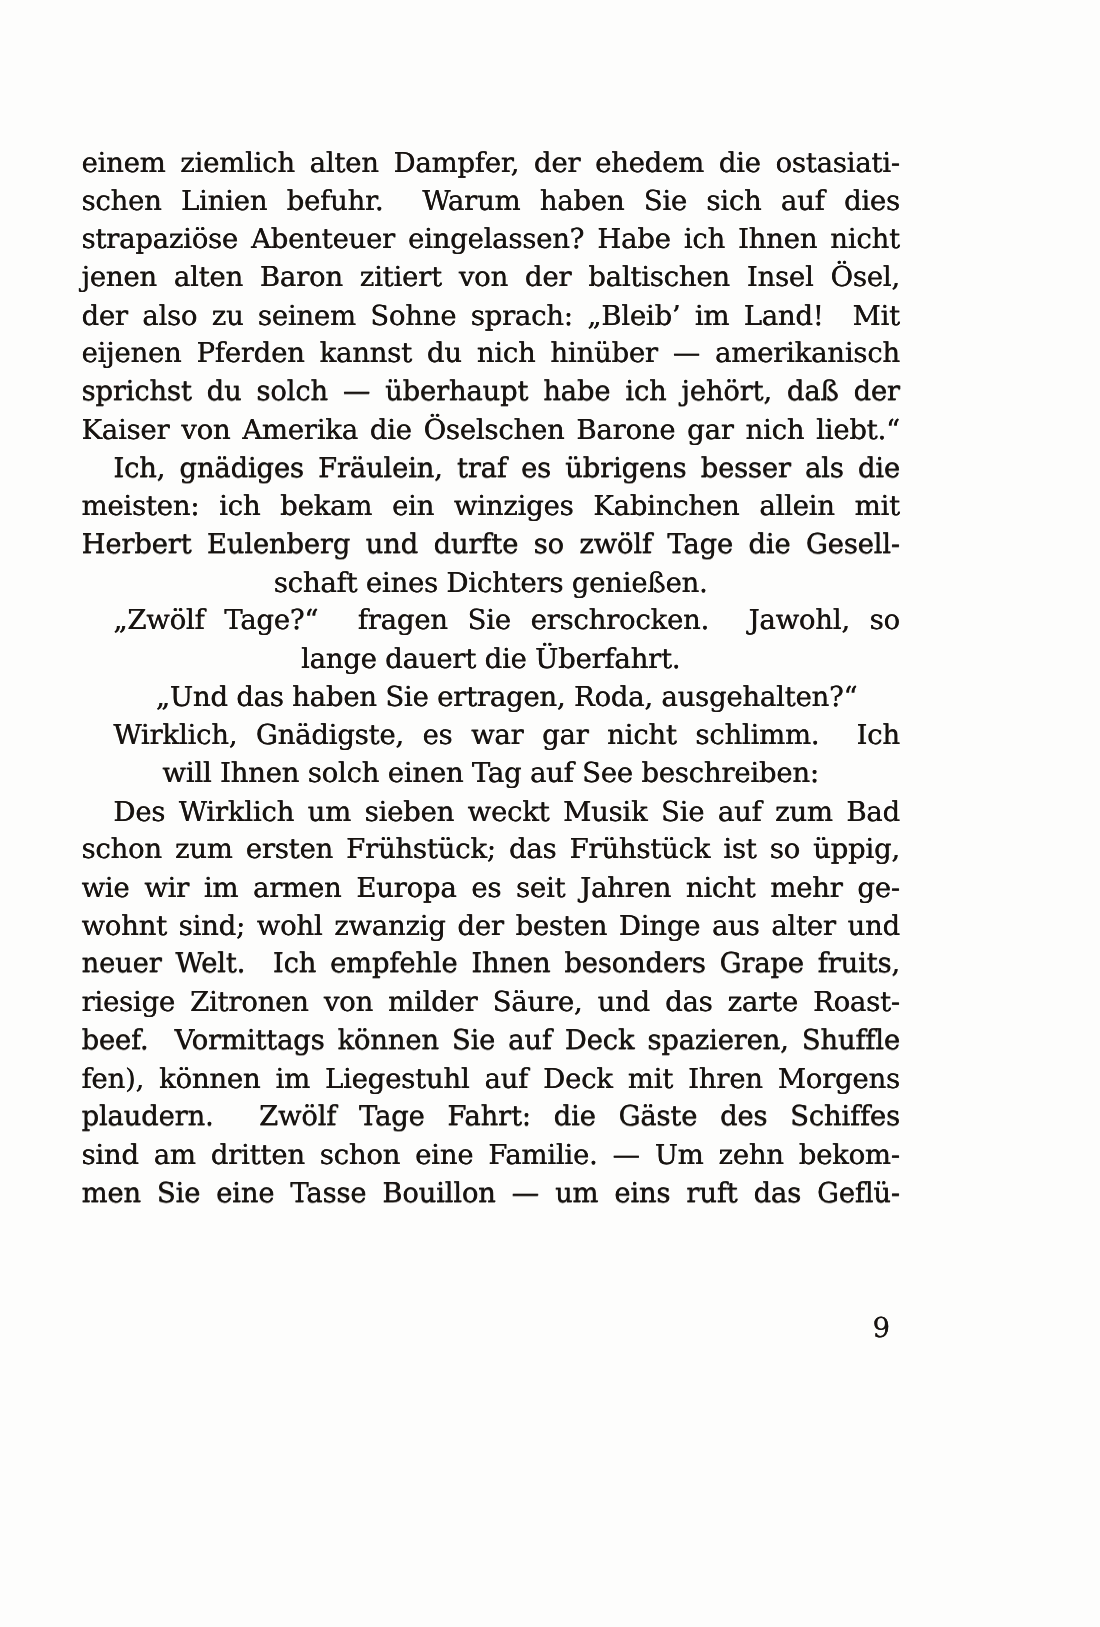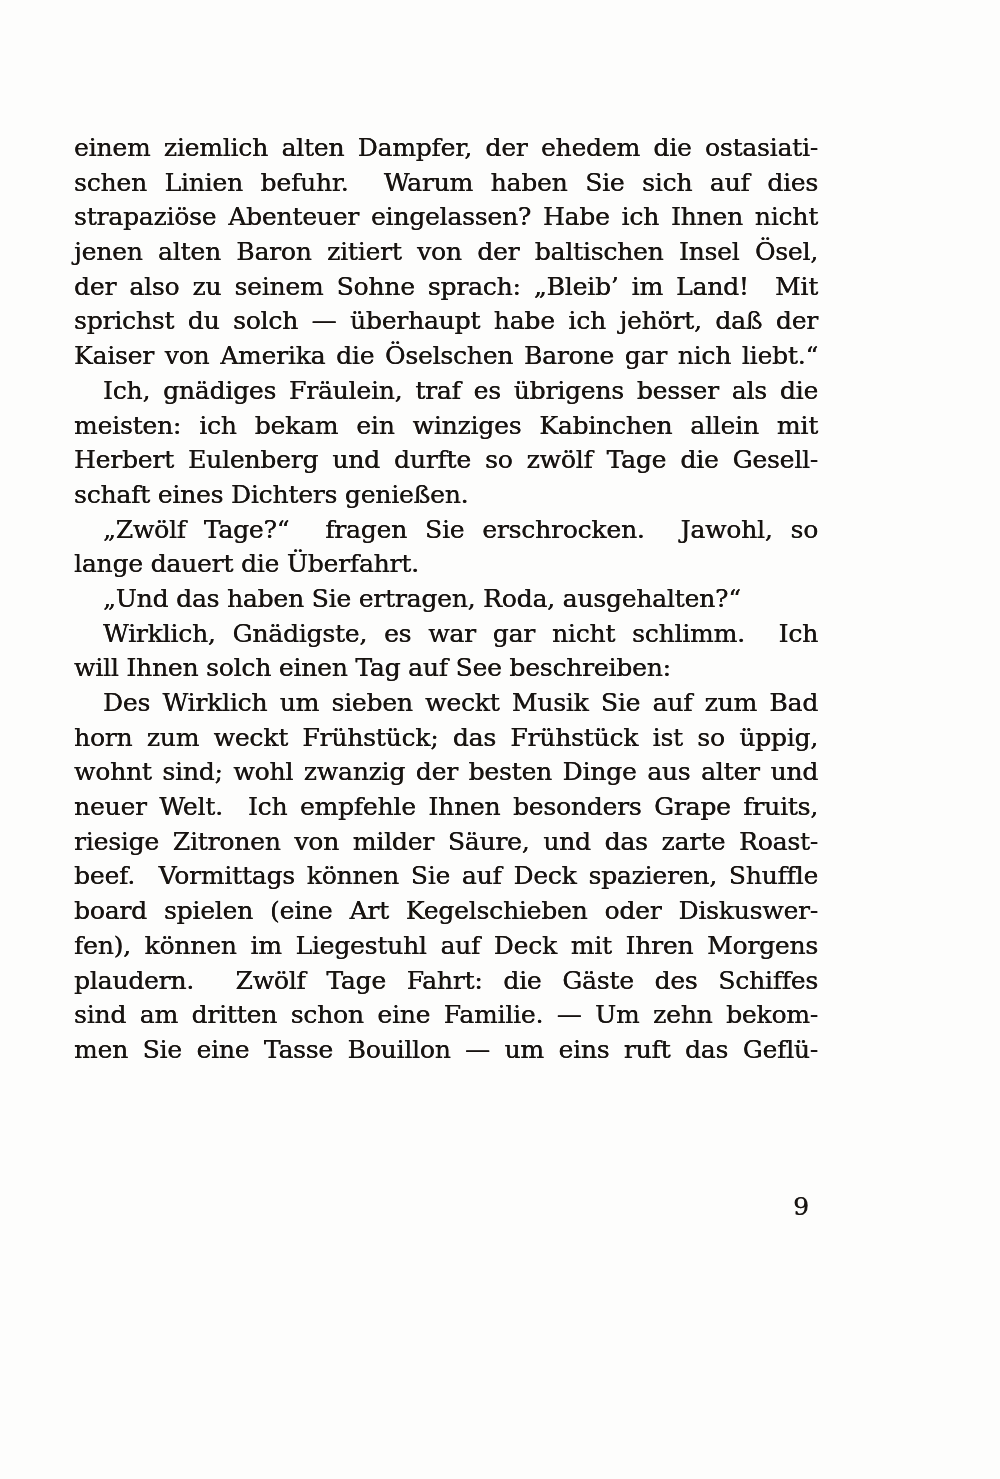--- a/index.html
+++ b/index.html
@@ -21,21 +21,21 @@
     left: 74px;
     top: 131px;
     width: 744px;
   }
   .line {
     font-size: 25px;
     line-height: 34.7px;
     height: 34.7px;
     letter-spacing: -0.2px;
     white-space: normal;
-    text-align: left;
+    text-align: center;
     
     text-shadow: 0.35px 0 0 rgba(23, 19, 16, 0.85), 0 0.25px 0 rgba(23, 19, 16, 0.45);
   }
   .line.justify {
     text-align: justify;
     text-align-last: justify;
   }
   .line.indent {
     padding-left: 29px;
   }
@@ -55,37 +55,38 @@
 </head>
 <body>
 
 <div class="page">
   <div class="text-block">
       <div class="line justify">einem ziemlich alten Dampfer, der ehedem die ostasiati-</div>
       <div class="line justify">schen Linien befuhr.&nbsp; Warum haben Sie sich auf dies</div>
       <div class="line justify">strapaziöse Abenteuer eingelassen? Habe ich Ihnen nicht</div>
       <div class="line justify">jenen alten Baron zitiert von der baltischen Insel Ösel,</div>
       <div class="line justify">der also zu seinem Sohne sprach: „Bleib’ im Land!&nbsp; Mit</div>
+      <div class="line justify">eijenen Pferden kannst du nich hinüber — amerikanisch</div>
       <div class="line justify">sprichst du solch — überhaupt habe ich jehört, daß der</div>
       <div class="line justify">Kaiser von Amerika die Öselschen Barone gar nich liebt.“</div>
       <div class="line indent justify">Ich, gnädiges Fräulein, traf es übrigens besser als die</div>
       <div class="line justify">meisten: ich bekam ein winziges Kabinchen allein mit</div>
       <div class="line justify">Herbert Eulenberg und durfte so zwölf Tage die Gesell-</div>
       <div class="line">schaft eines Dichters genießen.</div>
       <div class="line indent justify">„Zwölf Tage?“&nbsp; fragen Sie erschrocken.&nbsp; Jawohl, so</div>
       <div class="line">lange dauert die Überfahrt.</div>
       <div class="line indent">„Und das haben Sie ertragen, Roda, ausgehalten?“</div>
       <div class="line indent justify">Wirklich, Gnädigste, es war gar nicht schlimm.&nbsp; Ich</div>
       <div class="line">will Ihnen solch einen Tag auf See beschreiben:</div>
       <div class="line indent justify">Des Wirklich um sieben weckt Musik Sie auf zum Bad</div>
-      <div class="line justify">horn zum weckt Frühstück; das Frühstück ist so üppig,</div>
+      <div class="line justify">schon zum ersten Frühstück; das Frühstück ist so üppig,</div>
+      <div class="line justify">wie wir im armen Europa es seit Jahren nicht mehr ge-</div>
       <div class="line justify">wohnt sind; wohl zwanzig der besten Dinge aus alter und</div>
       <div class="line justify">neuer Welt.&nbsp; Ich empfehle Ihnen besonders Grape fruits,</div>
       <div class="line justify">riesige Zitronen von milder Säure, und das zarte Roast-</div>
       <div class="line justify">beef.&nbsp; Vormittags können Sie auf Deck spazieren, Shuffle</div>
-      <div class="line justify">board spielen (eine Art Kegelschieben oder Diskuswer-</div>
       <div class="line justify">fen), können im Liegestuhl auf Deck mit Ihren Morgens</div>
       <div class="line justify">plaudern.&nbsp; Zwölf Tage Fahrt: die Gäste des Schiffes</div>
       <div class="line justify">sind am dritten schon eine Familie. — Um zehn bekom-</div>
       <div class="line justify">men Sie eine Tasse Bouillon — um eins ruft das Geflü-</div>
     </div>
   <div class="page-number">9</div>
 </div>
 
 </body></html>

